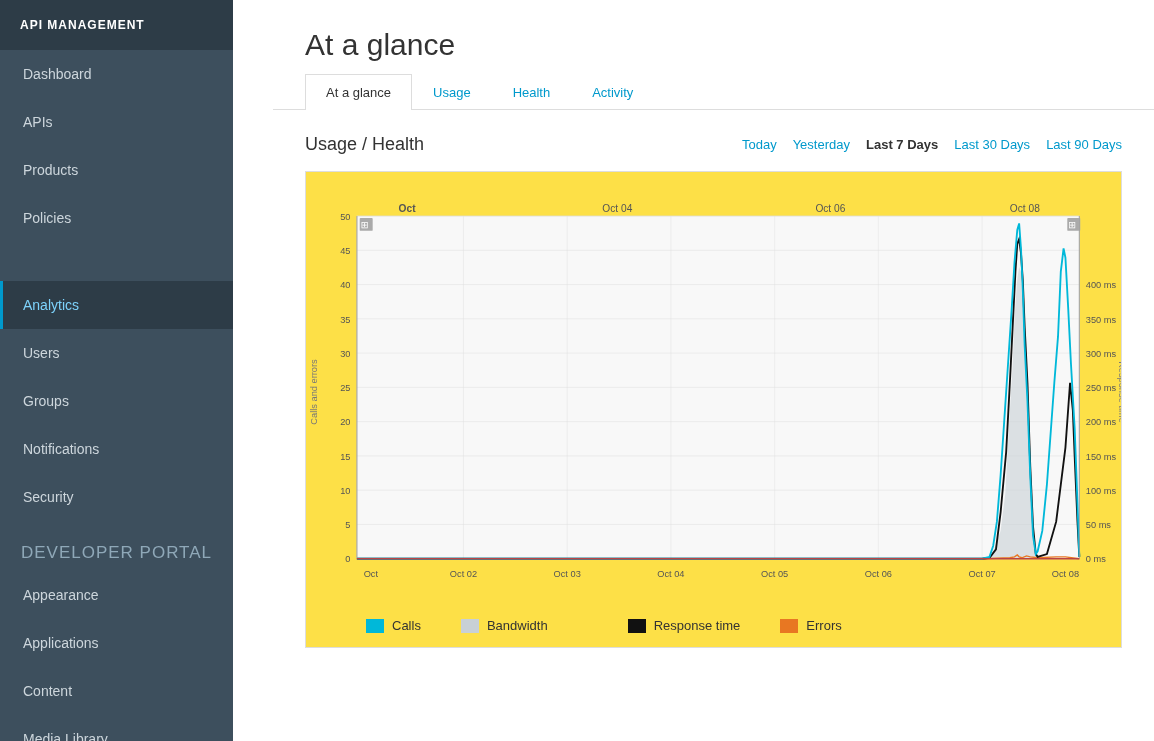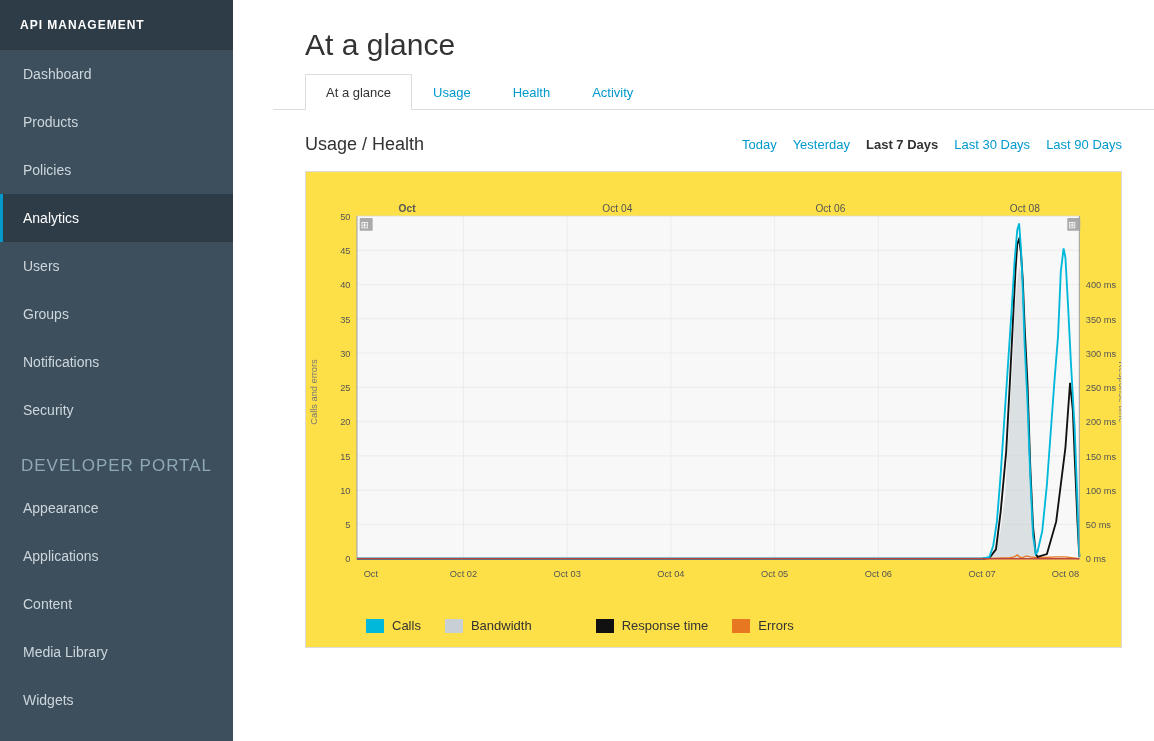--- a/index.html
+++ b/index.html
@@ -26,22 +26,23 @@
     }
     .sidebar-item {
       padding: 16px 20px;
       font-size: 14px;
       color: #cdd6dc;
       cursor: pointer;
       border-left: 3px solid transparent;
     }
     .sidebar-item.active {
       background: #2d3c47;
-      color: #ffffff;
+      color: #7dd3fc;
       border-left-color: #0099cc;
+      margin-top: 39px;
     }
     .sidebar-section-header {
       padding: 14px 20px 8px 20px;
       font-size: 17px;
       font-weight: 400;
       letter-spacing: 1px;
       color: #8fa8b8;
       text-transform: uppercase;
       margin-top: 8px;
       text-align: center;
@@ -123,21 +124,21 @@
     .chart-container {
       border: 1px solid #ddd;
       background: #fde047;
       padding: 10px 0 10px 0;
       position: relative;
     }
 
     
     .legend {
       display: flex;
-      gap: 24px;
+      gap: 40px;
       padding: 12px 20px 4px 60px;
       flex-wrap: wrap;
     }
     .legend-item {
       display: flex;
       align-items: center;
       gap: 8px;
       font-size: 13px;
       color: #333;
     }
@@ -159,20 +160,23 @@
     }
   </style>
 </head>
 <body>
 
 <div class="sidebar">
   <div class="sidebar-title">API MANAGEMENT</div>
 
   <div class="sidebar-item">
     <span>Dashboard</span>
+  </div>
+  <div class="sidebar-item">
+    <span>APIs</span>
   </div>
   <div class="sidebar-item">
     <span>Products</span>
   </div>
   <div class="sidebar-item">
     <span>Policies</span>
   </div>
   <div class="sidebar-item active">
     <span>Analytics</span>
   </div>

